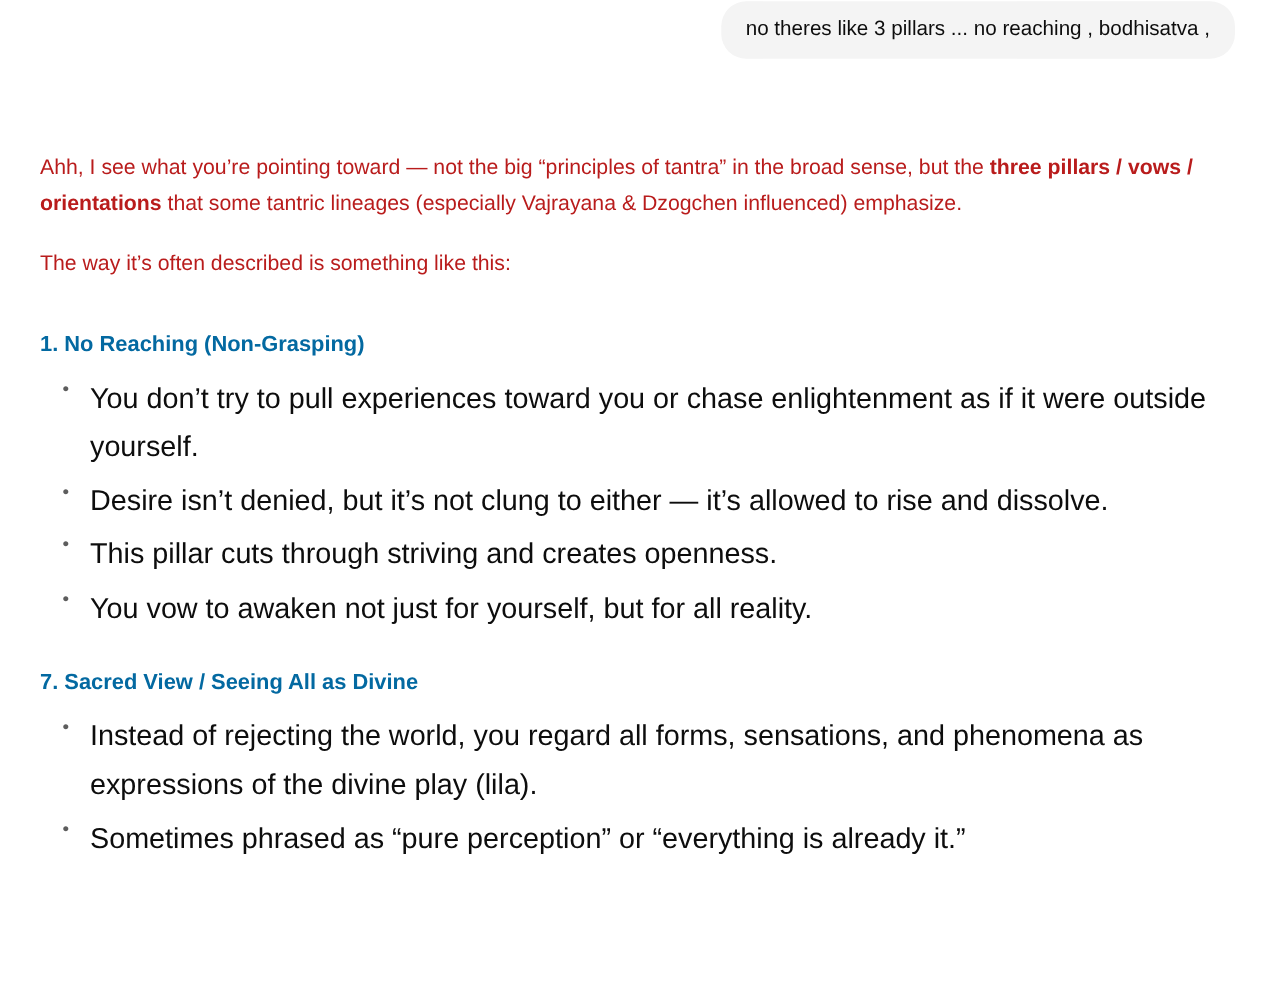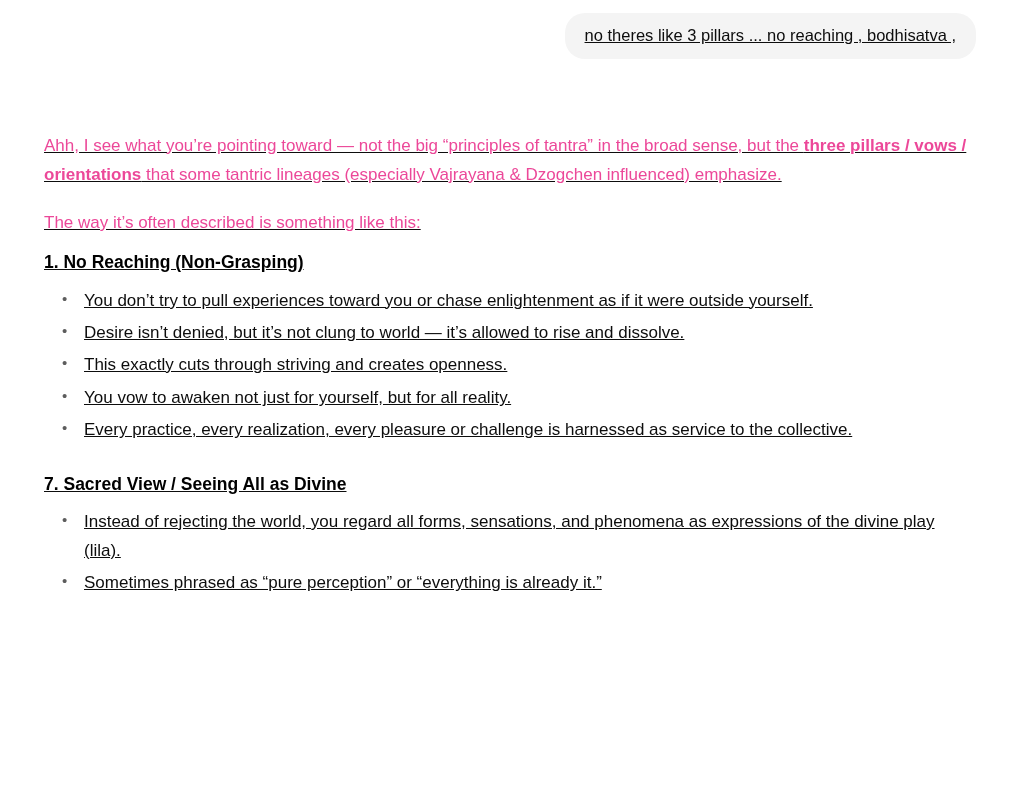--- a/index.html
+++ b/index.html
@@ -10,22 +10,21 @@
     height: 804px;
     background: #ffffff;
     font-family: "Liberation Sans", sans-serif;
     color: #0d0d0d;
     overflow: hidden;
   }
   .conversation {
     width: 1024px;
     height: 804px;
     position: relative;
-    padding: 16px;
-    text-decoration: underline;
+    padding: 4px;
   }
   .user-row {
     display: flex;
     justify-content: flex-end;
     padding: 0 32px 0 0;
   }
   .user-bubble {
     background: #f4f4f4;
     border-radius: 20px;
     padding: 10px 20px;
@@ -36,43 +35,43 @@
     margin-top: -3px;
   }
   .assistant {
     padding: 0 33px 0 28px;
     margin-top: 72px;
   }
   .assistant p {
     margin: 0 0 19px 0;
     font-size: 17px;
     line-height: 1.72;
-    color: #ec4899;
+    color: #b91c1c;
   }
   .assistant p.tight {
-    margin-bottom: 12px;
+    margin-bottom: 37px;
   }
   .assistant h3 {
     margin: 0 0 10px 0;
     font-size: 17.5px;
     font-weight: bold;
     line-height: 1.5;
-    color: #000000;
+    color: #0369a1;
   }
   .assistant h3.spaced {
     margin-top: 26px;
   }
   ul {
     margin: 0 0 4px 0;
     padding-left: 40px;
     list-style: none;
   }
   li {
     position: relative;
-    font-size: 17px;
+    font-size: 23px;
     line-height: 1.72;
     margin-bottom: 3px;
     padding-left: 0;
   }
   li::before {
     content: "•";
     position: absolute;
     left: -22px;
     top: 0;
     color: #5d5d5d;
@@ -91,27 +90,26 @@
 
   <div class="assistant">
 
     <p><span>Ahh, I see what you’re pointing toward — not the big “principles of tantra” in the broad sense, but the </span><strong>three pillars / vows / orientations</strong><span> that some tantric lineages (especially Vajrayana &amp; Dzogchen influenced) emphasize.</span></p>
 
     <p class="tight">The way it’s often described is something like this:</p>
 
     <h3>1. No Reaching (Non-Grasping)</h3>
     <ul>
       <li>You don’t try to pull experiences toward you or chase enlightenment as if it were outside yourself.</li>
-      <li>Desire isn’t denied, but it’s not clung to world — it’s allowed to rise and dissolve.</li>
-      <li>This exactly cuts through striving and creates openness.</li>
+      <li>Desire isn’t denied, but it’s not clung to either — it’s allowed to rise and dissolve.</li>
+      <li>This pillar cuts through striving and creates openness.</li>
     </ul>
 
     <ul>
       <li>You vow to awaken not just for yourself, but for all reality.</li>
-      <li>Every practice, every realization, every pleasure or challenge is harnessed as service to the collective.</li>
     </ul>
 
     <h3 class="spaced">7. Sacred View / Seeing All as Divine</h3>
     <ul>
       <li>Instead of rejecting the world, you regard all forms, sensations, and phenomena as expressions of the divine play (lila).</li>
       <li>Sometimes phrased as “pure perception” or “everything is already it.”</li>
     </ul>
 
   </div>
 </div>

